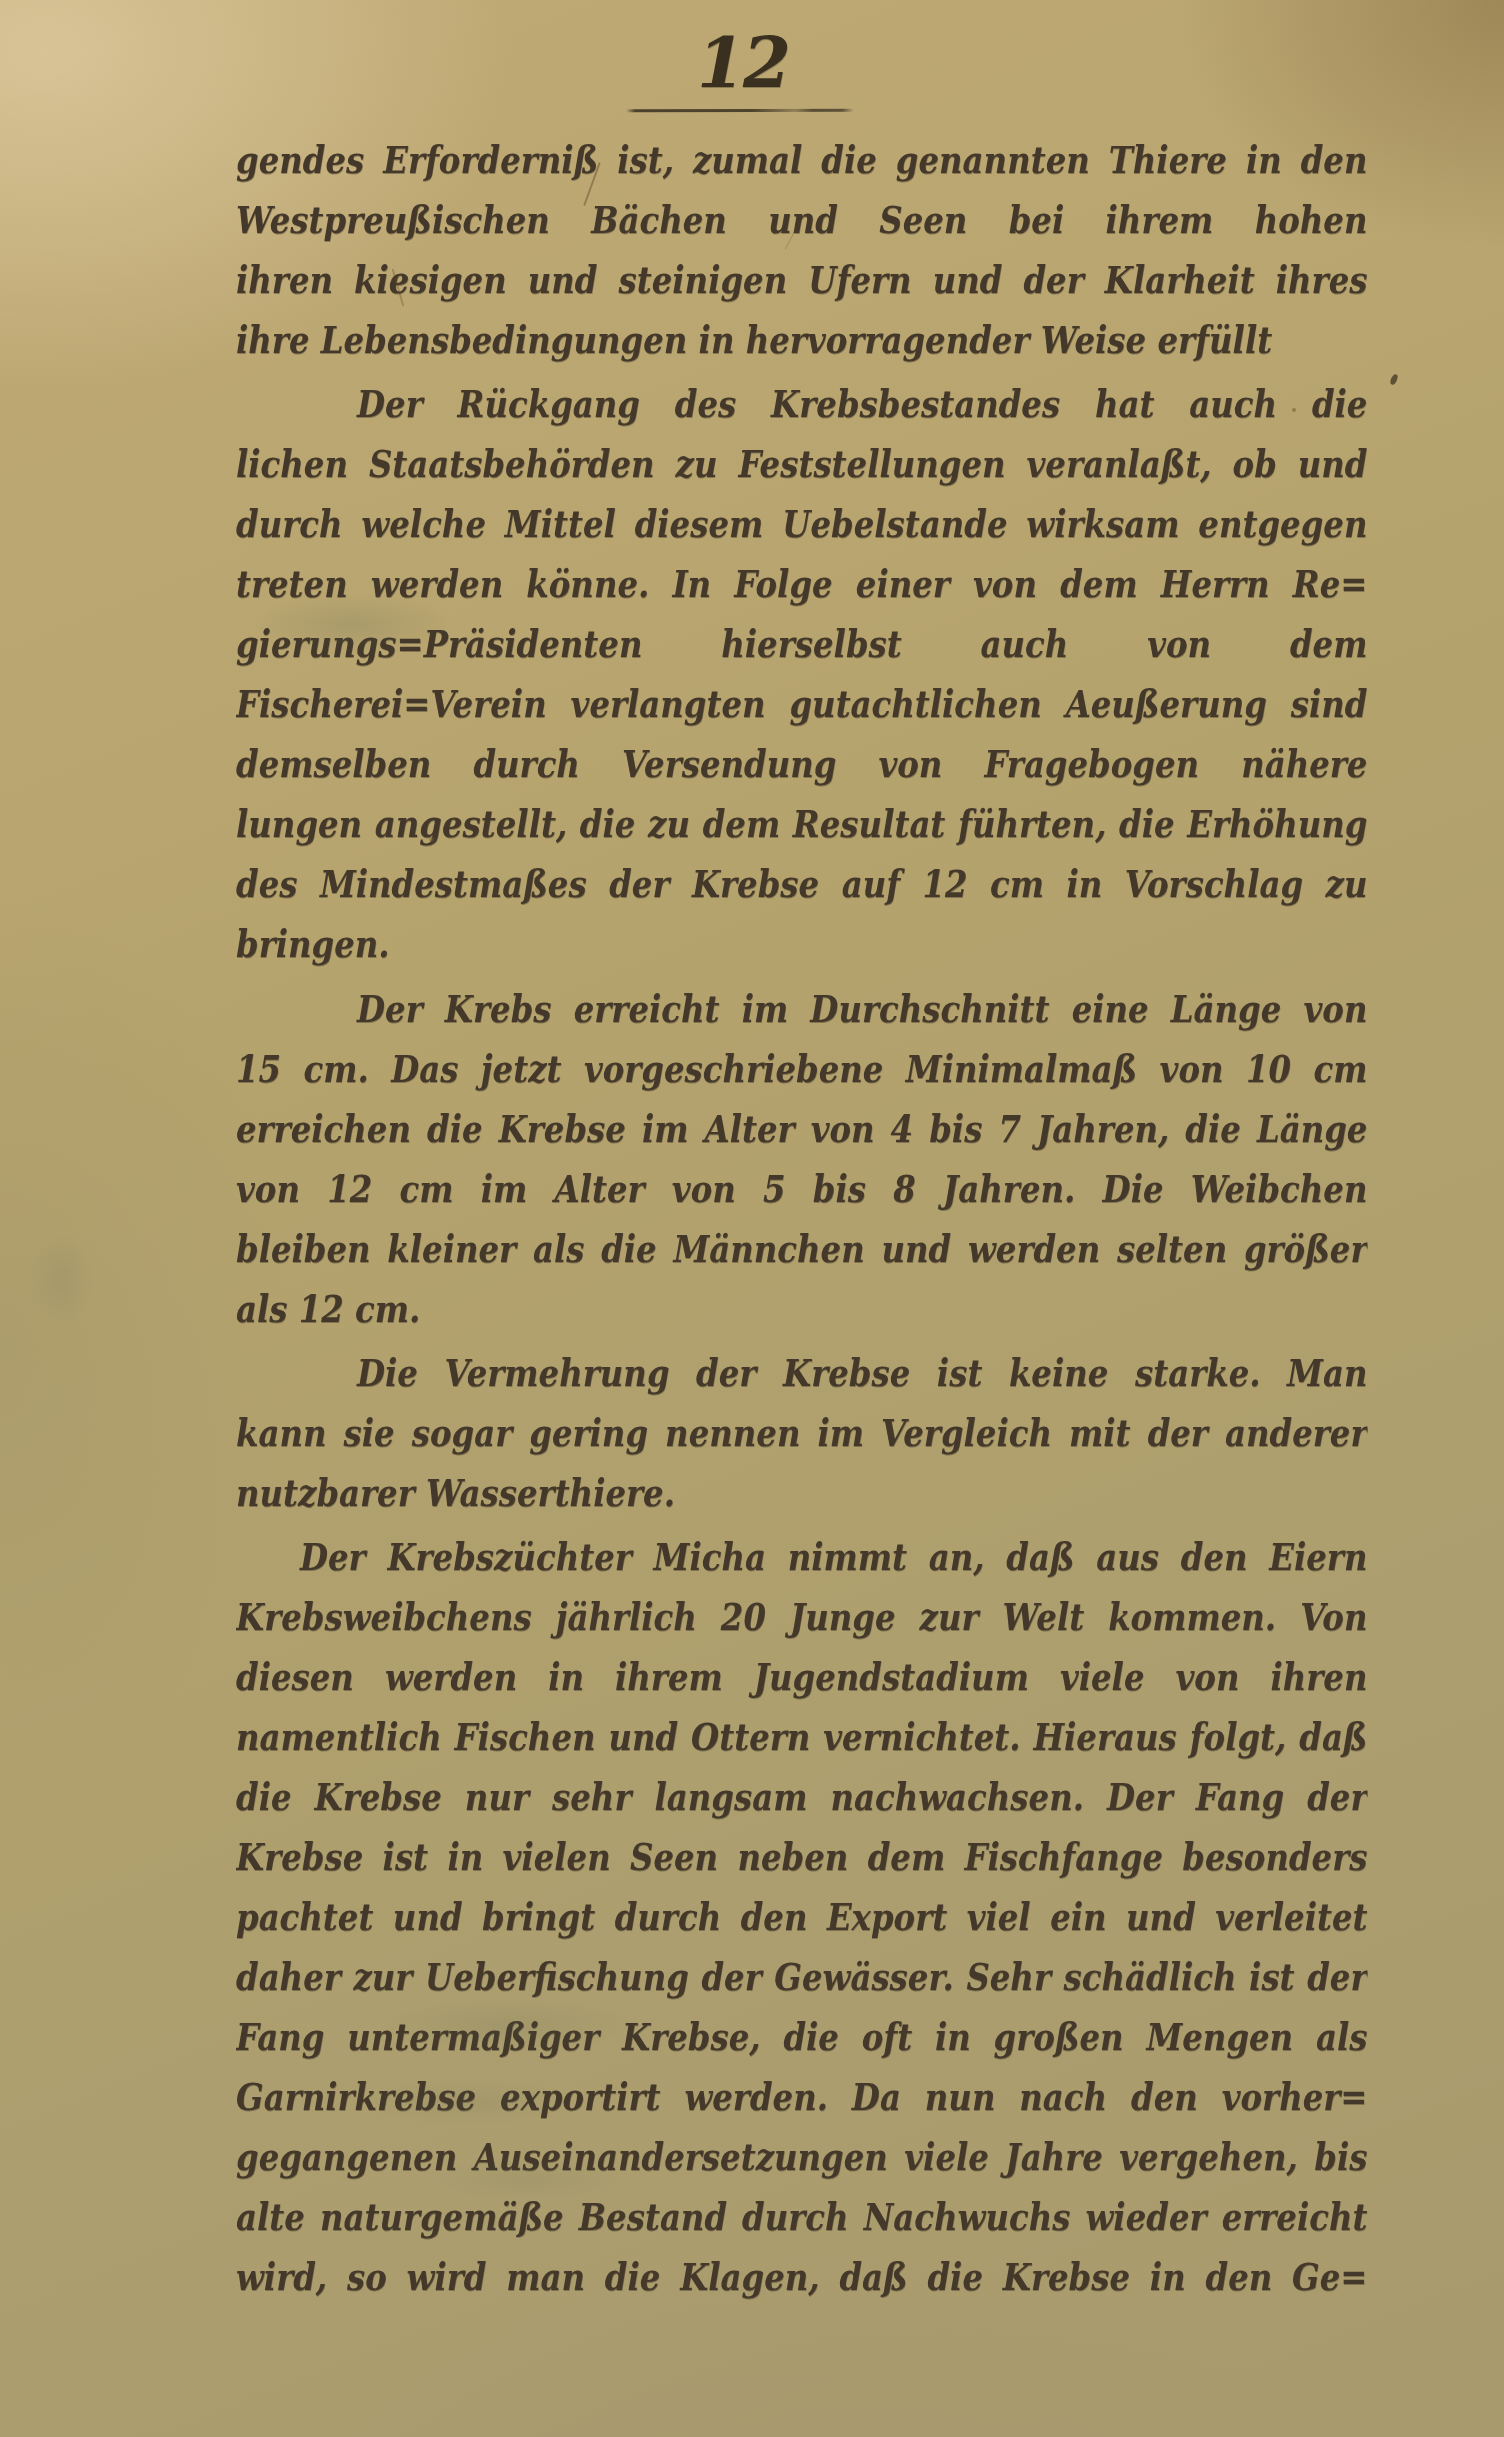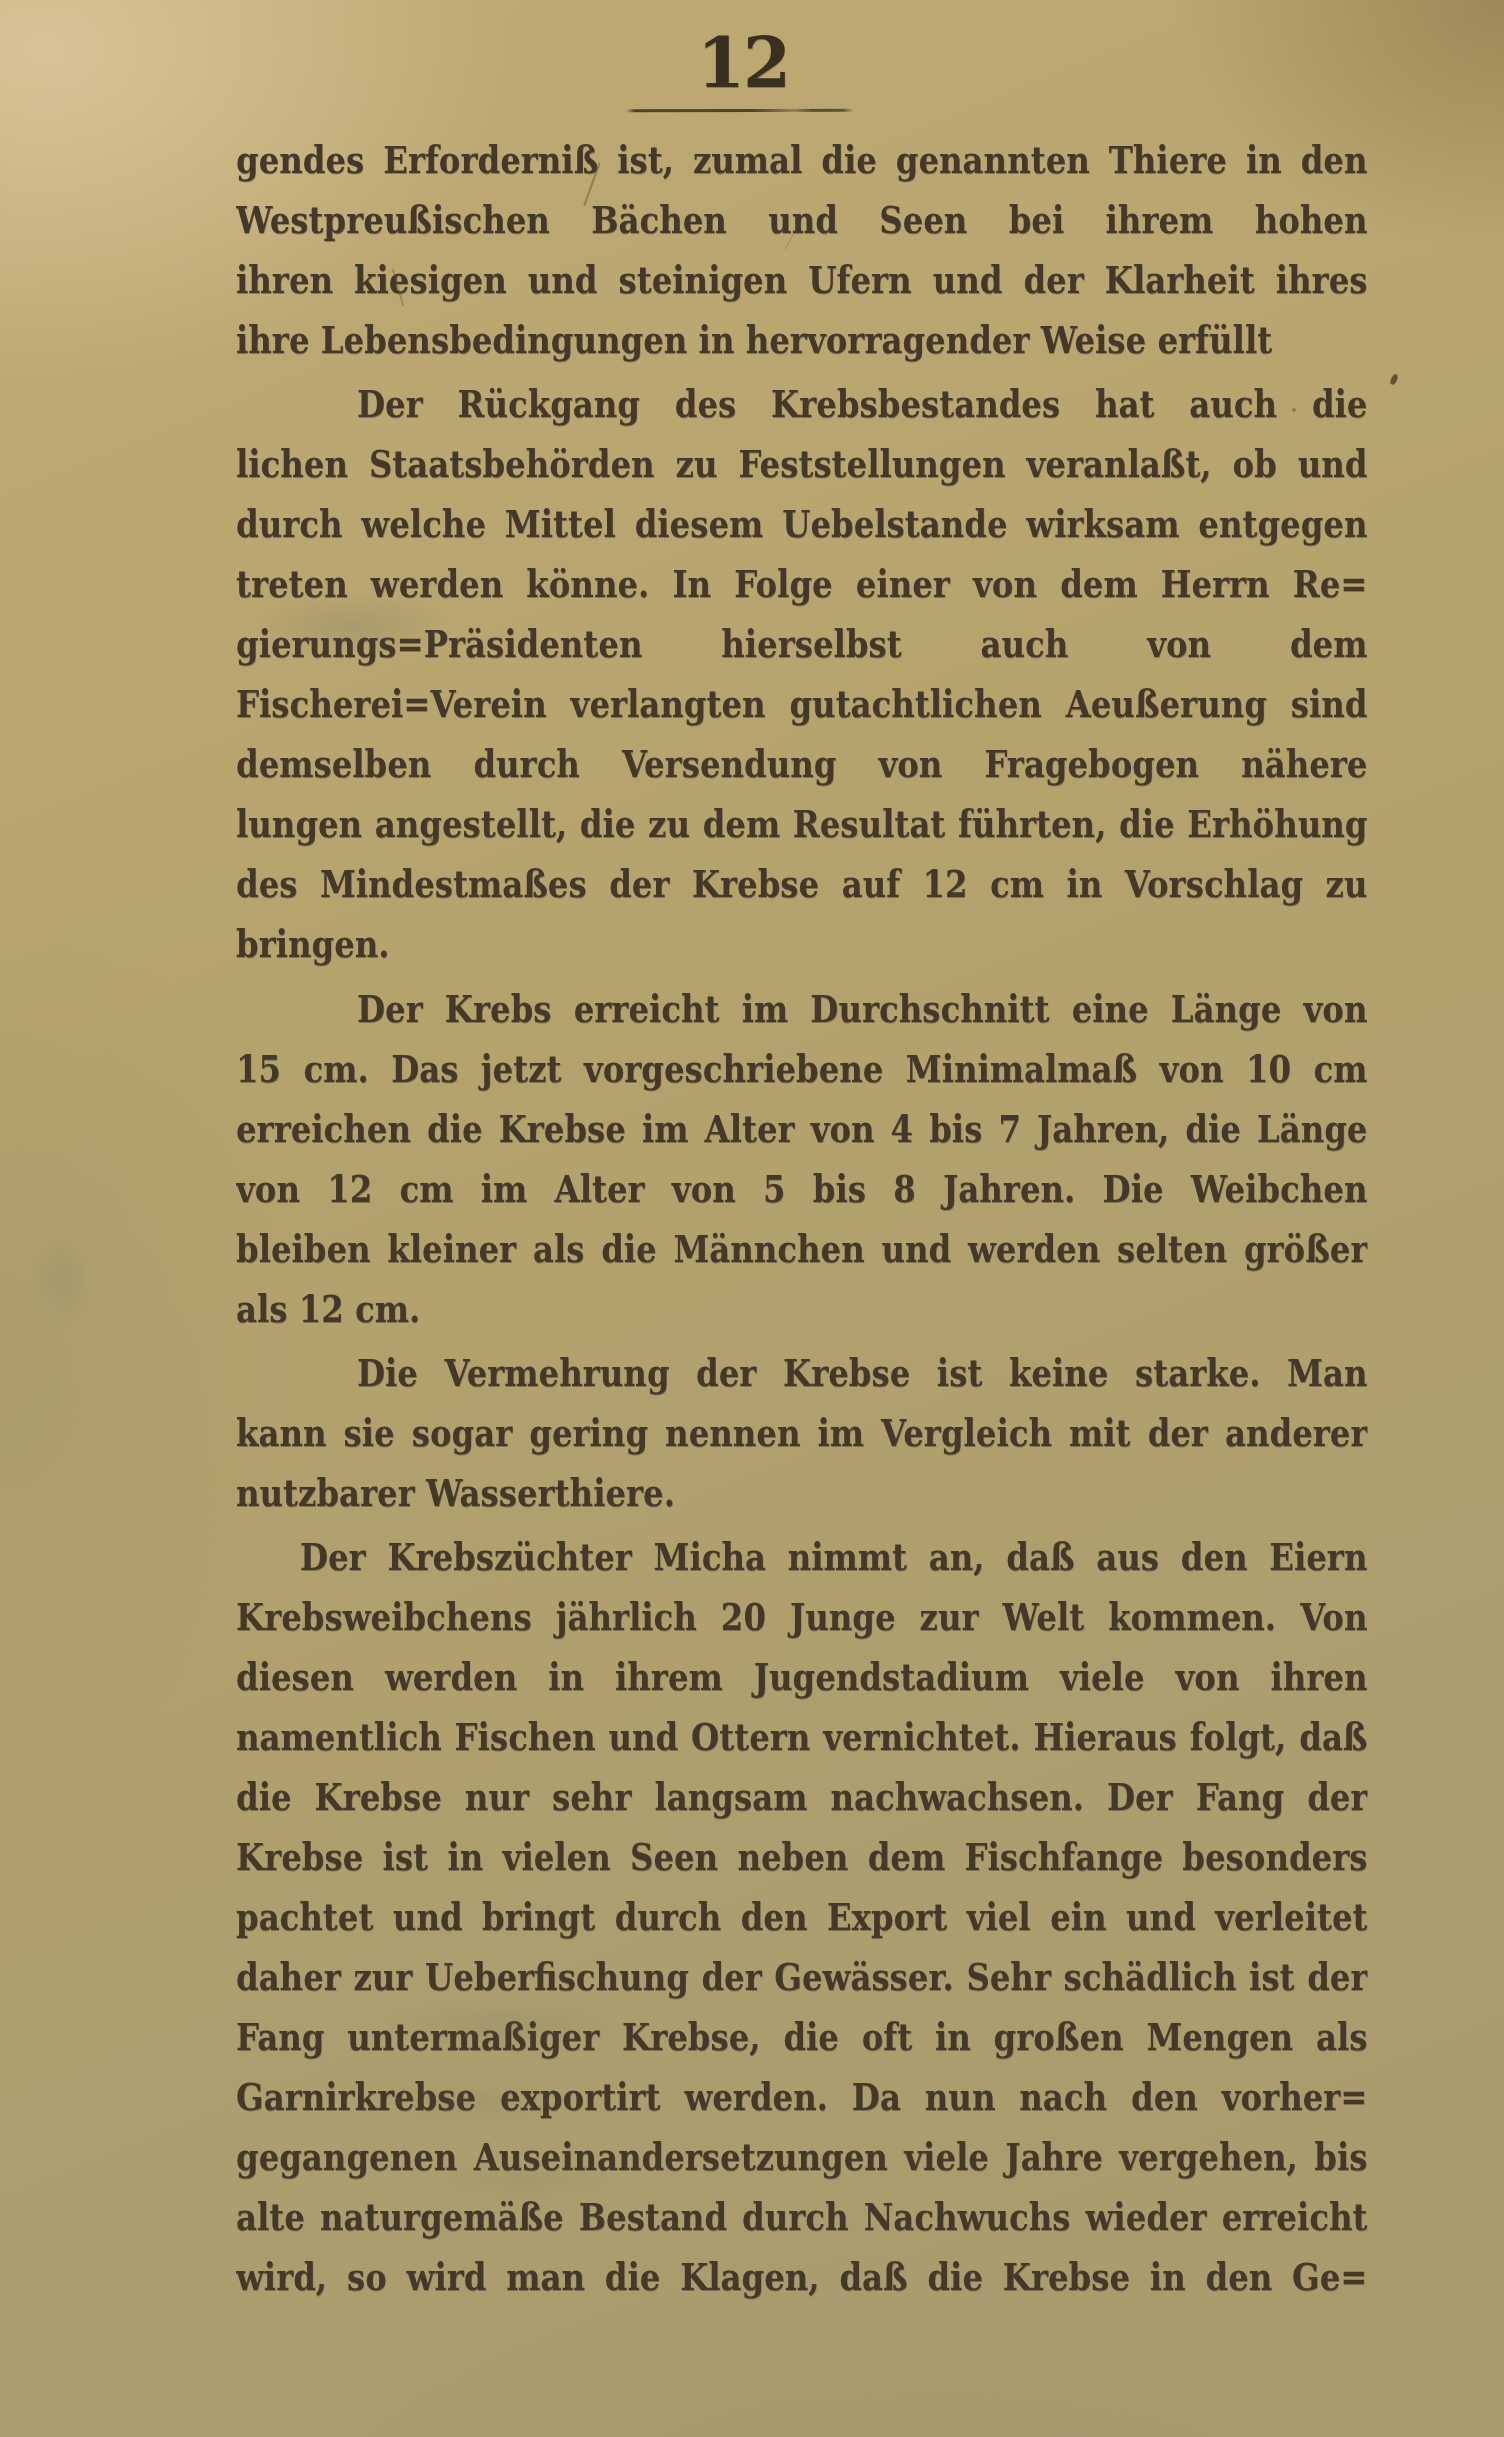--- a/index.html
+++ b/index.html
@@ -12,20 +12,21 @@
     width: 1505px;
     height: 2438px;
     overflow: hidden;
     background:
       radial-gradient(805px 590px at 3% 2%, rgba(229,209,168,0.65), rgba(229,209,168,0) 58%),
       radial-gradient(536px 402px at 100% 0%, rgba(112,86,45,0.38), rgba(112,86,45,0) 62%),
       radial-gradient(965px 697px at 55% 110%, rgba(148,140,112,0.28), rgba(148,140,112,0) 62%),
       radial-gradient(483px 751px at 0% 55%, rgba(130,125,100,0.14), rgba(130,125,100,0) 60%),
       linear-gradient(158deg, #c0aa76 0%, #b5a36d 38%, #ac9e6e 72%, #a89a6c 100%);
     font-family: "DejaVu Serif", "Liberation Serif", serif;
+    font-style: italic;
   }
 
   
   .pageno {
     position: absolute;
     top: 28px;
     left: 617px;
     width: 252px;
     text-align: center;
     font-size: 69px;

